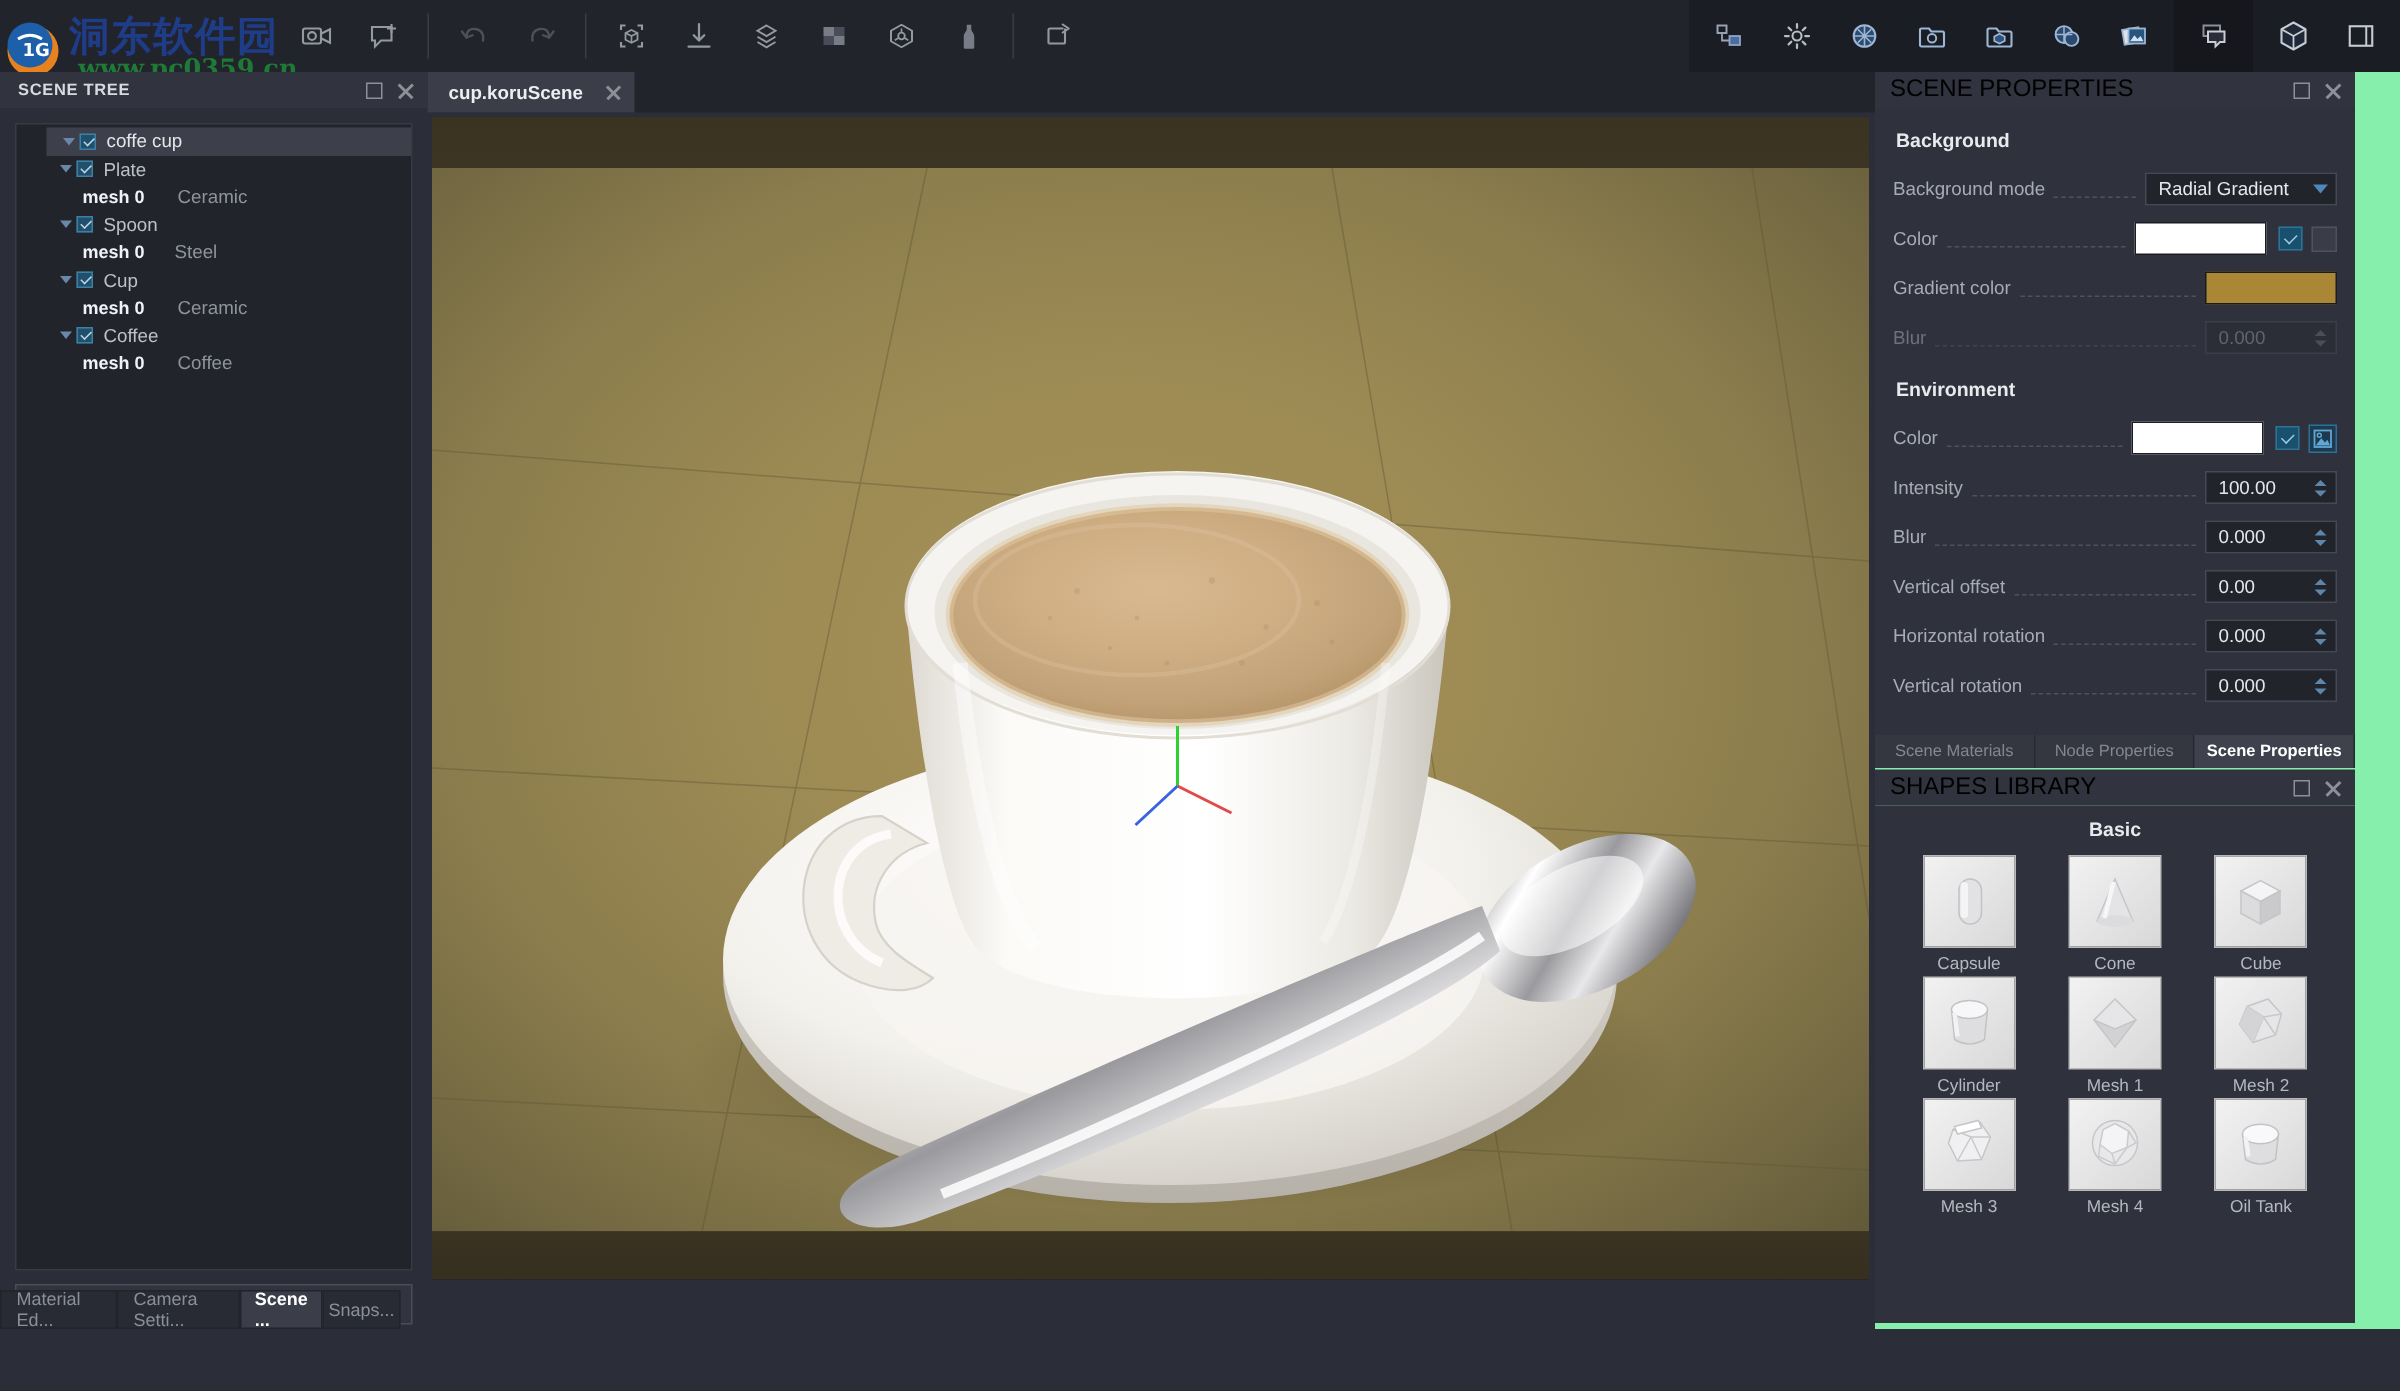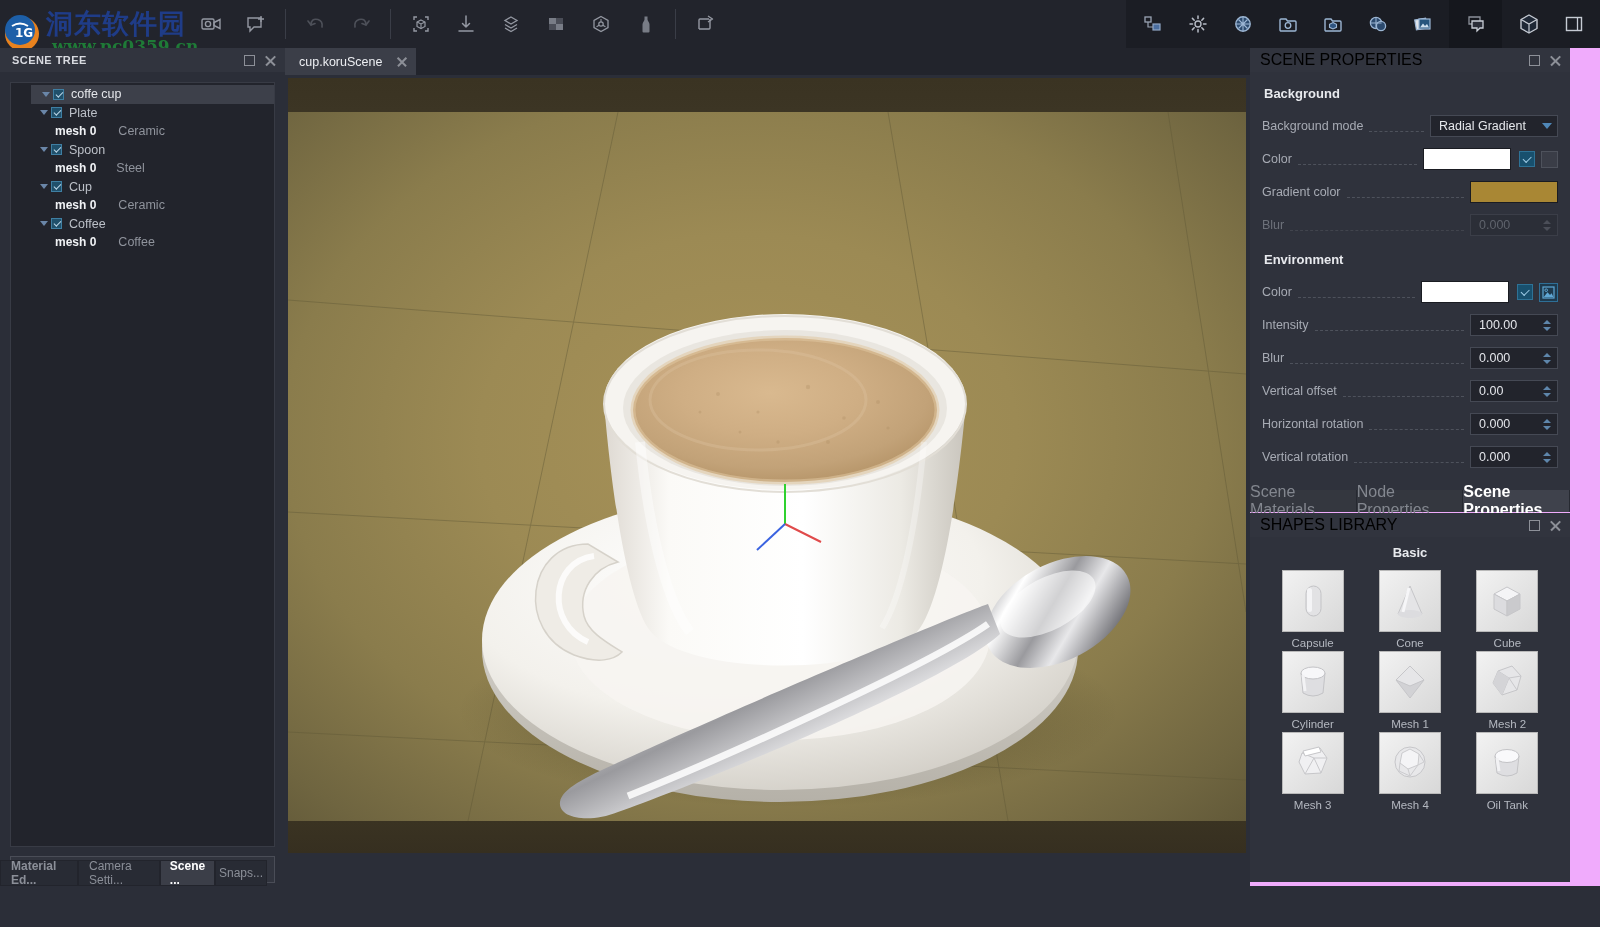--- a/index.html
+++ b/index.html
@@ -89,21 +89,21 @@
   }
   .ltab.active { background:#3b3e48; color:#ffffff; font-weight:bold; }
 
   
   .vp-tabs {
     position:absolute; left:285px; top:48px; width:965px; height:27px;
     background:#22242c; display:flex; align-items:flex-end;
   }
   .vtab {
     height:27px; min-width:120px; background:#3b3e48; display:flex; align-items:center;
-    padding:0 8px 0 14px; font-size:12.5px; color:#eceef2; font-weight:normal; cursor:pointer;
+    padding:0 8px 0 14px; font-size:12.5px; color:#eceef2; font-weight:bold; cursor:pointer;
   }
   .vtab .vx { margin-left:14px; width:12px;height:12px; position:relative; opacity:.55; cursor:pointer;}
   .vtab .vx:before,.vtab .vx:after{content:"";position:absolute;left:0;top:5.5px;width:12px;height:1.5px;background:#cfd2d8;}
   .vtab .vx:before{transform:rotate(45deg);} .vtab .vx:after{transform:rotate(-45deg);}
 
   .viewport {
     position:absolute; left:288px; top:78px; width:958px; height:775px;
     overflow:hidden; background:#1b1a16;
   }
   .vp-band-top { position:absolute; left:0; top:0; width:100%; height:34px;
@@ -114,21 +114,21 @@
     position:absolute; left:0; top:34px; width:100%; height:709px;
     background:radial-gradient(ellipse 78% 80% at 48% 46%, #a89258 0%, #9c8a54 36%, #8a7c4c 62%, #6f6540 85%, #5b5335 100%);
     overflow:hidden;
   }
   .grid-lines { position:absolute; inset:0; opacity:.5; }
 
   
   .scene3d { position:absolute; left:0; top:0; width:100%; height:100%; }
 
   
-  .right-col { position:absolute; left:1250px; top:48px; width:350px; height:838px; background:#f0abfc;}
+  .right-col { position:absolute; left:1250px; top:48px; width:350px; height:838px; background:#86efac;}
 
   .sp-panel { position:absolute; left:0; top:0; width:320px; }
   .sp-title { height:24px; background:#31343e; display:flex; align-items:center; padding-left:10px; position:relative; }
   .sp-body { background:#2f323c; padding:10px 12px 4px 12px; height:418px; }
   .sp-head { font-size:13px; font-weight:bold; color:#e8eaee; margin:4px 0 12px 2px; }
   .sp-head.second { margin-top:14px; }
   .prow { display:flex; align-items:center; height:26px; margin-bottom:7px; position:relative; }
   .plabel { font-size:12.5px; color:#a7abb4; white-space:nowrap; }
   .plabel.dim { color:#6d717a; }
   .pdots { flex:1; margin:0 6px; height:1px; border-top:1px dashed #4e525c; position:relative; top:5px; }
@@ -157,21 +157,21 @@
     position:relative; cursor:pointer; flex:none;
   }
   .minicb:after{content:"";position:absolute;left:3px;top:4px;width:7px;height:3.5px;
     border-left:1.8px solid #9ecbe6;border-bottom:1.8px solid #9ecbe6;transform:rotate(-45deg);}
   .sqbtn { width:17px;height:17px;margin-left:6px;background:#3a3d47;border:1px solid #4e525c;cursor:pointer;flex:none;}
   .imgbtn { width:19px;height:19px;margin-left:6px;background:#1e3a4e;border:1px solid #2e6f96; cursor:pointer;
             display:flex;align-items:center;justify-content:center;flex:none;}
 
   .sp-tabs { display:flex; height:22px; background:#2b2e38; }
   .sptab { flex:1; display:flex; align-items:center; justify-content:center;
-           font-size:16px; color:#83878f; background:#34373f; border-right:1px solid #262931; cursor:pointer;}
+           font-size:11px; color:#83878f; background:#34373f; border-right:1px solid #262931; cursor:pointer;}
   .sptab.active { background:#3f424c; color:#ffffff; font-weight:bold; }
 
   
   .sl-panel { position:absolute; left:0; top:465px; width:320px; }
   .sl-body { background:#2f323c; height:345px; overflow:hidden; padding-top:8px;}
   .sl-head { text-align:center; font-size:13px; font-weight:bold; color:#e8eaee; margin-bottom:10px; }
   .sl-grid { display:grid; grid-template-columns:repeat(3,1fr); gap:2px 0; padding:0 14px; }
   .sl-cell { display:flex; flex-direction:column; align-items:center; cursor:pointer; }
   .sl-thumb { width:62px;height:62px; background:linear-gradient(135deg,#f2f2f2 0%,#d8d8d8 100%);
               border:1px solid #b9b9b9; display:flex;align-items:center;justify-content:center; overflow:hidden;}
@@ -420,21 +420,21 @@
           </div>
         </div>
     </div>
 
     <div class="view-bar">
       <span>View</span>
     </div>
   </div>
 
   <div class="left-tabs" id="left-tabs">
-      <div class="ltab" style="width: 78px; font-weight: bold;">Material Ed...</div>
+      <div class="ltab" style="width: 78px;">Material Ed...</div>
       <div class="ltab" style="width: 82px;">Camera Setti...</div>
       <div class="ltab active" style="width: 55px;">Scene ...</div>
       <div class="ltab" style="width: 52px;">Snaps...</div>
     </div>
 
   <div class="vp-tabs">
     <div class="vtab">
       <span>cup.koruScene</span>
       <span class="vx"></span>
     </div>

